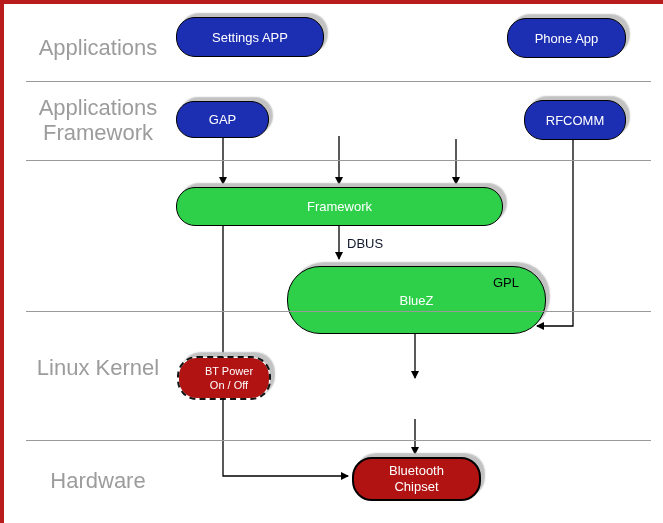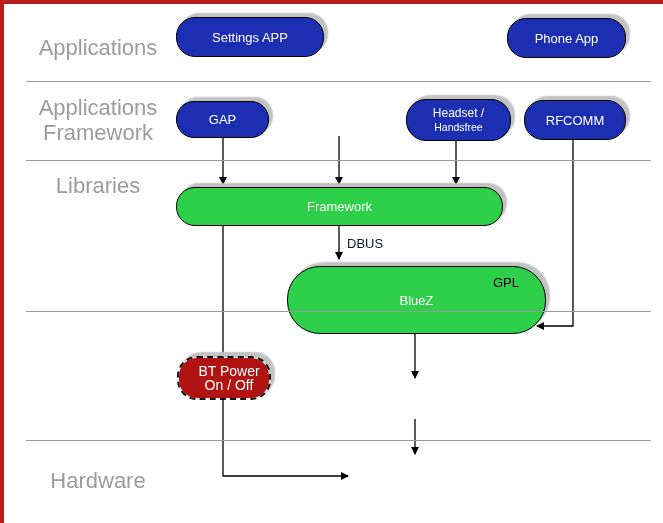--- a/index.html
+++ b/index.html
@@ -57,21 +57,21 @@
   .pill.red{
     background:var(--kernel-pill);
     border:2px solid #000;
     font-size:13px;
   }
   .pill.red.dashed{
     border:2.5px dashed rgba(0,0,0,0.92);
     background-clip:padding-box;
   }
   .pill .sub{font-size:10.5px;}
-  .pill .small{font-size:14px;line-height:14px;padding-left:10px;}
+  .pill .small{font-size:11px;line-height:14px;padding-left:10px;}
   .badge-gpl{
     position:absolute;right:26px;top:8px;
     color:#000000;font-size:13px;
   }
   .edge-label{
     position:absolute;
     color:#0f172a;font-size:13px;
     z-index:2;
   }
 </style>
@@ -86,21 +86,23 @@
   <div class="divider" style="top:436px"></div>
 
   <div class="layer-label" style="top:31px">
     <span>Applications</span>
   </div>
   <div class="layer-label" style="top:91px">
     <div>Applications</div>
     <div>Framework</div>
   </div>
   <div class="layer-label" style="top:169px">
-    <div>Libraries</div>
+  </div>
+  <div class="layer-label" style="top:351px">
+    <span>Linux Kernel</span>
   </div>
   <div class="layer-label" style="top:464px">
     <span>Hardware</span>
   </div>
 
   <svg class="connectors" width="659" height="519" viewBox="0 0 659 519">
     <defs>
       <marker id="arrow" viewBox="0 0 8 8" refX="7" refY="4" markerWidth="8" markerHeight="8" markerUnits="userSpaceOnUse" orient="auto">
         <path d="M0,0 L8,4 L0,8 z" fill="#000"></path>
       </marker>
@@ -124,35 +126,35 @@
   <div class="pill blue" style="left:172px;top:13px;width:146px;height:38px;border-radius:19px">
     <span>Settings APP</span>
   </div>
   <div class="pill blue" style="left:503px;top:14px;width:117px;height:38px;border-radius:19px">
     <span>Phone App</span>
   </div>
 
   <div class="pill blue" style="left:172px;top:97px;width:91px;height:35px;border-radius:18px">
     <span>GAP</span>
   </div>
-  <div class="pill blue" style="left:402px;top:95px;width:103px;height:40px;border-radius:20px;font-size:12px;line-height:14px">
-    <div>Headset /</div>
-    <div class="sub">Handsfree</div>
-  </div>
   <div class="pill blue" style="left:520px;top:96px;width:100px;height:38px;border-radius:19px">
     <span>RFCOMM</span>
   </div>
 
   <div class="pill green" style="left:172px;top:183px;width:325px;height:37px;border-radius:19px">
     <span>Framework</span>
   </div>
   <div class="pill green" style="left:283px;top:262px;width:257px;height:66px;border-radius:33px">
     <span class="badge-gpl">GPL</span>
     <span>BlueZ</span>
   </div>
 
   <div class="pill red dashed" style="left:173px;top:352px;width:90px;height:40px;border-radius:20px">
     <div class="small">BT Power</div>
     <div class="small">On / Off</div>
   </div>
 
+  <div class="pill red" style="left:348px;top:453px;width:125px;height:40px;border-radius:20px;line-height:16px">
+    <div>Bluetooth</div>
+    <div>Chipset</div>
+  </div>
 
 </div>
 
 </body></html>

